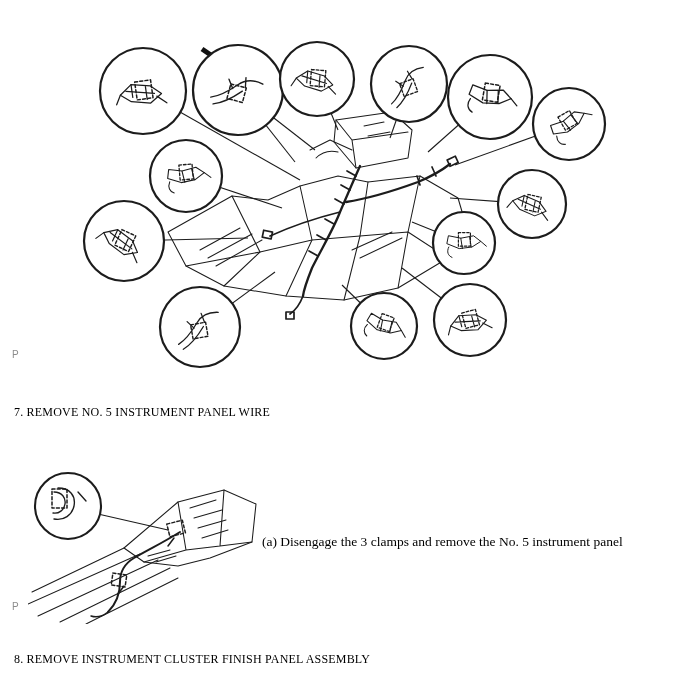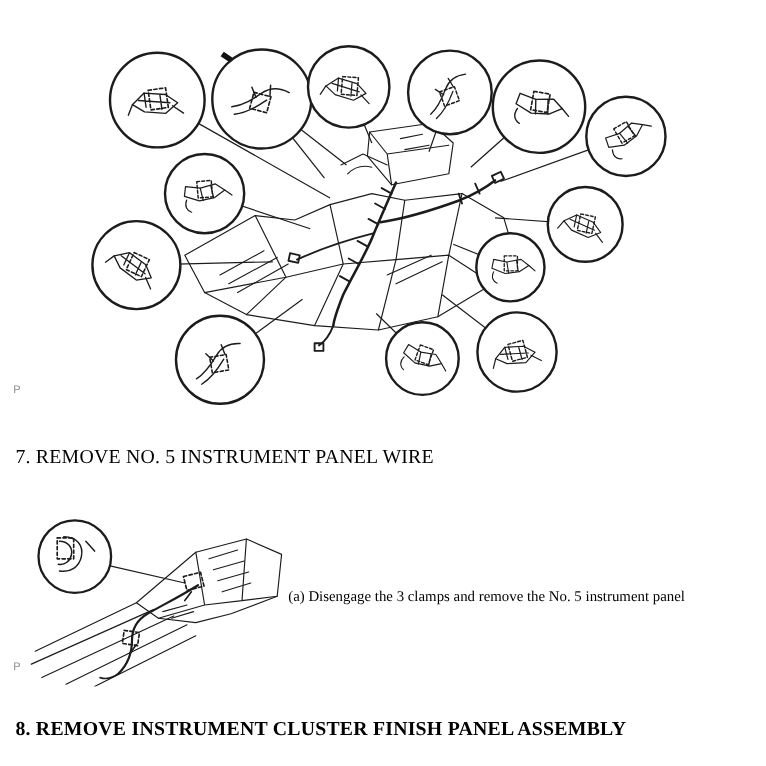--- a/index.html
+++ b/index.html
@@ -16,21 +16,21 @@
   .watermark{
     position:absolute;
     font-family:"Liberation Sans","DejaVu Sans",sans-serif;
     font-size:10px;
     color:#8c8c8c;
     line-height:1;
   }
   .step-heading{
     position:absolute;
     left:14px;
-    font-size:18px;
+    font-size:12px;
     letter-spacing:0.2px;
     white-space:nowrap;
   }
   .substep-text{
     position:absolute;
     font-size:13.5px;
     white-space:nowrap;
   }
 </style>
 </head>
@@ -195,15 +195,15 @@
             <path d="M50,30 l8,9"></path>
           </g>
         </g>
       </g>
     </svg>
     <div class="watermark" style="left:-16px;top:140px;">P</div>
   </div>
 
   <div class="substep-text" style="left:262px;top:534px;">(a) Disengage the 3 clamps and remove the No. 5 instrument panel</div>
 
-  <div class="step-heading" style="top:652px;font-weight:bold;">8. REMOVE INSTRUMENT CLUSTER FINISH PANEL ASSEMBLY</div>
+  <div class="step-heading" style="top:652px;">8. REMOVE INSTRUMENT CLUSTER FINISH PANEL ASSEMBLY</div>
 
 </div>
 
 </body></html>

